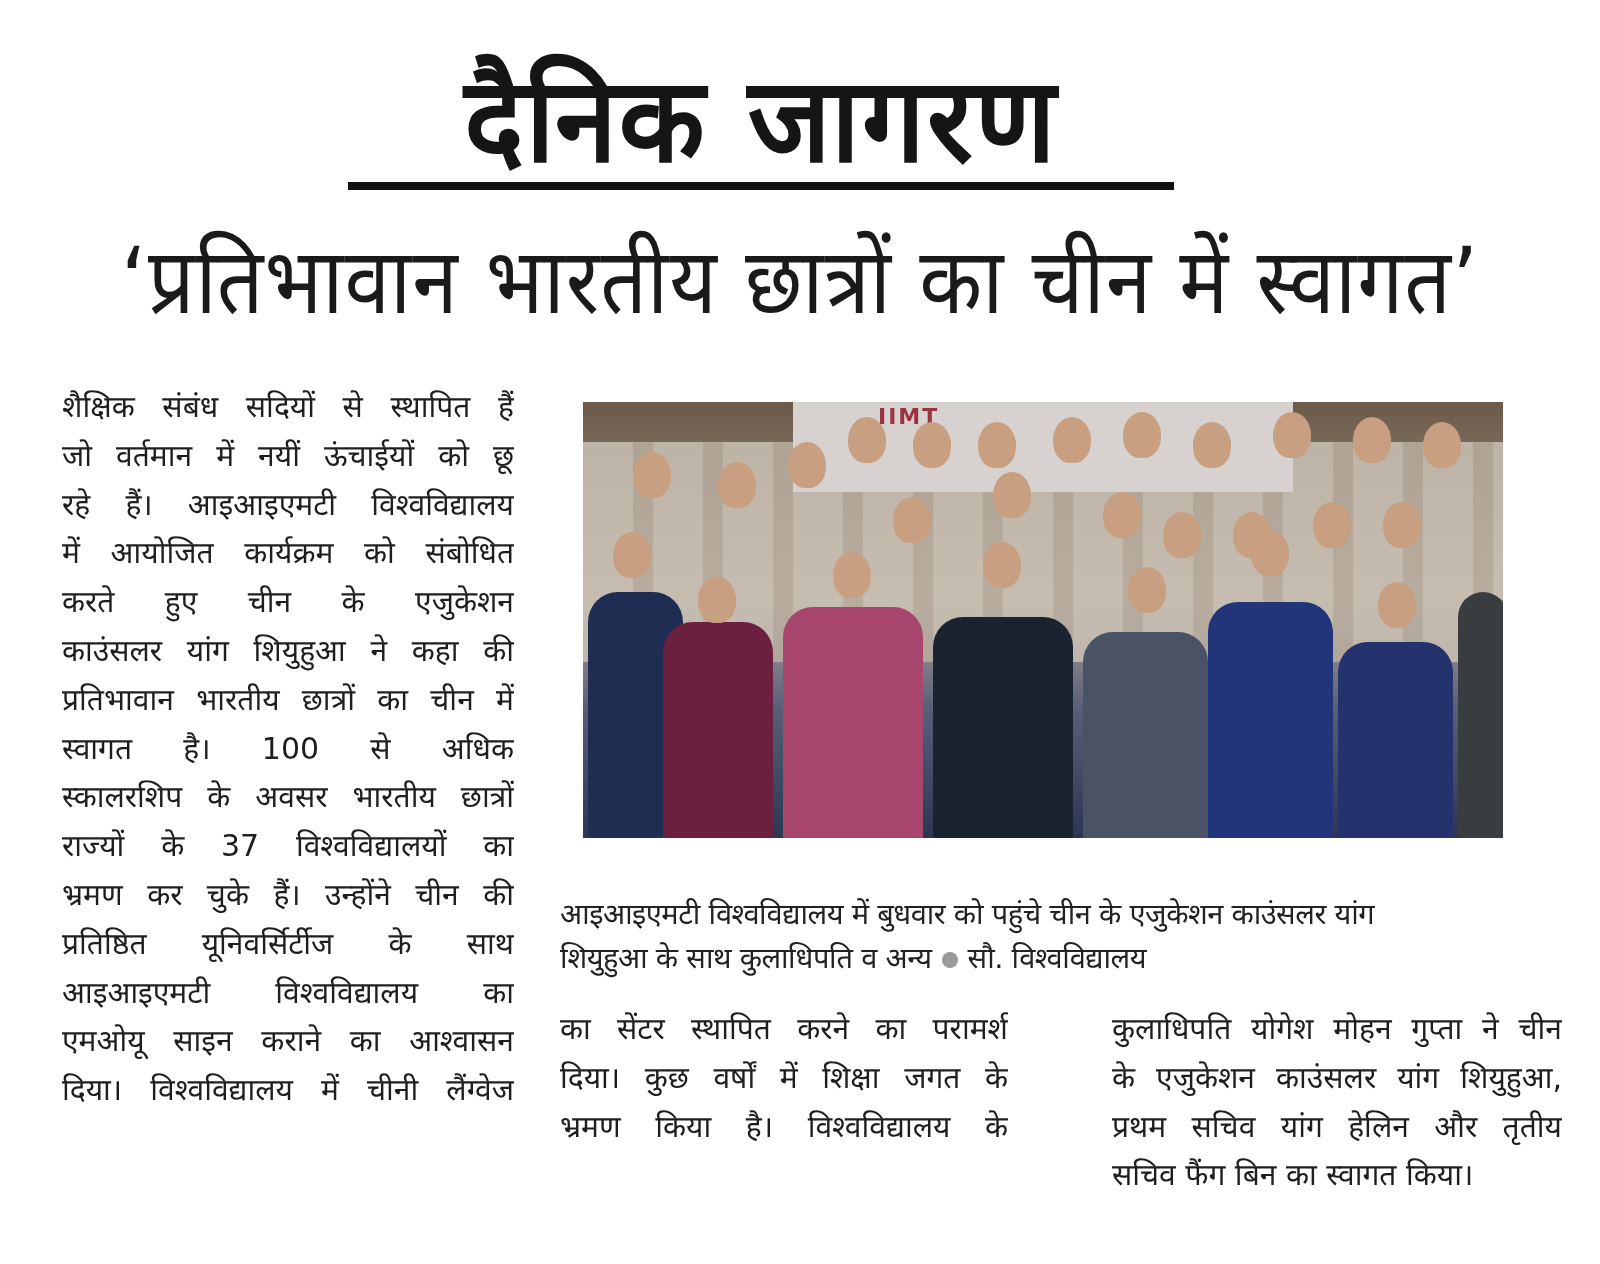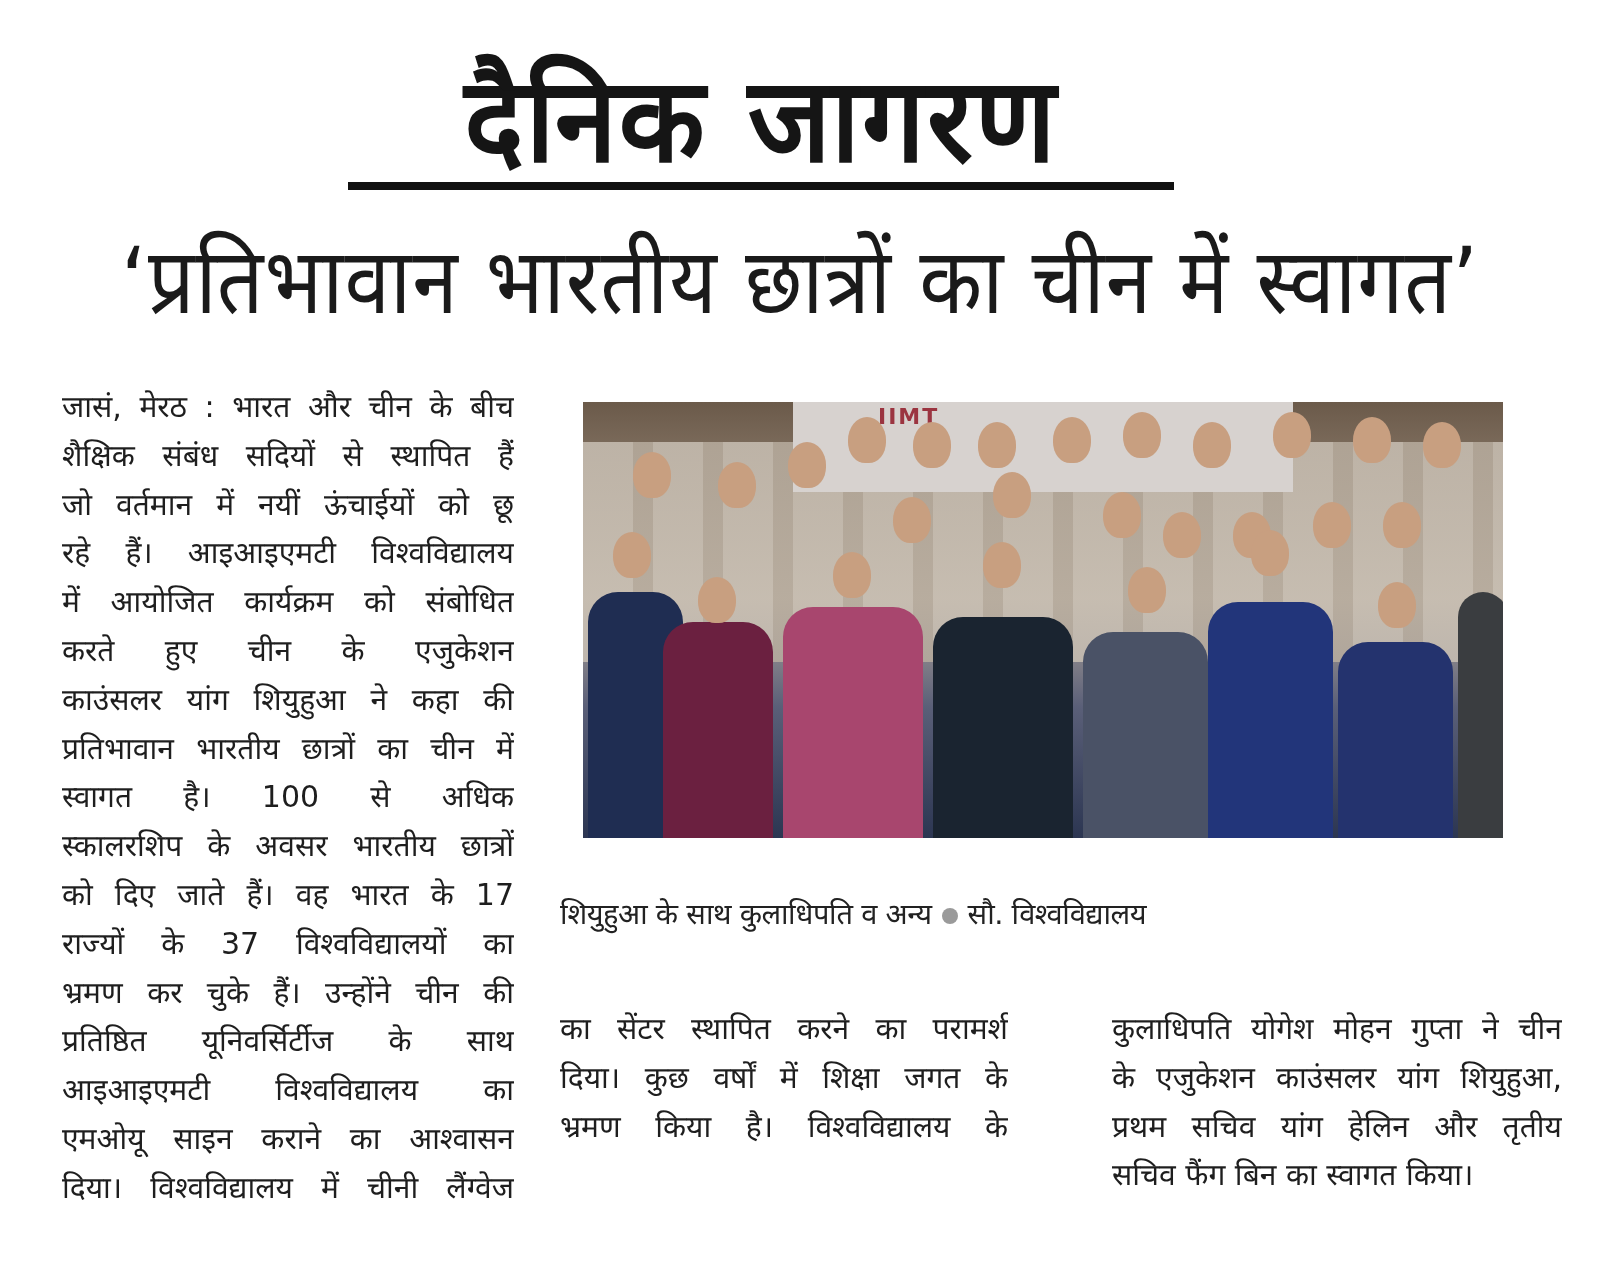--- a/index.html
+++ b/index.html
@@ -61,31 +61,29 @@
 <body>
 
 <div class="masthead">
   <div class="masthead-title">दैनिक जागरण</div>
   <div class="masthead-rule"></div>
 </div>
 
 <div class="headline">‘प्रतिभावान भारतीय छात्रों का चीन में स्वागत’</div>
 
 <div class="col col-left">
-  <span class="line">जासं, मेरठ : भारत और चीन के बीच</span>
   <span class="line">शैक्षिक संबंध सदियों से स्थापित हैं</span>
   <span class="line">जो वर्तमान में नयीं ऊंचाईयों को छू</span>
   <span class="line">रहे हैं। आइआइएमटी विश्वविद्यालय</span>
   <span class="line">में आयोजित कार्यक्रम को संबोधित</span>
   <span class="line">करते हुए चीन के एजुकेशन</span>
   <span class="line">काउंसलर यांग शियुहुआ ने कहा की</span>
   <span class="line">प्रतिभावान भारतीय छात्रों का चीन में</span>
   <span class="line">स्वागत है। 100 से अधिक</span>
   <span class="line">स्कालरशिप के अवसर भारतीय छात्रों</span>
-  <span class="line">को दिए जाते हैं। वह भारत के 17</span>
   <span class="line">राज्यों के 37 विश्वविद्यालयों का</span>
   <span class="line">भ्रमण कर चुके हैं। उन्होंने चीन की</span>
   <span class="line">प्रतिष्ठित यूनिवर्सिर्टीज के साथ</span>
   <span class="line">आइआइएमटी विश्वविद्यालय का</span>
   <span class="line">एमओयू साइन कराने का आश्वासन</span>
   <span class="line">दिया। विश्वविद्यालय में चीनी लैंग्वेज</span>
 </div>
 
 <div class="photo">
   <div class="row-back"></div>
@@ -123,20 +121,21 @@
   <div class="person" style="left:500px;top:230px;width:125px;height:240px;background:#4a5266;"></div>
   <div class="head" style="left:545px;top:165px;"></div>
   <div class="person" style="left:625px;top:200px;width:125px;height:270px;background:#22357a;"></div>
   <div class="head" style="left:668px;top:128px;"></div>
   <div class="person" style="left:755px;top:240px;width:115px;height:230px;background:#24336e;"></div>
   <div class="head" style="left:795px;top:180px;"></div>
   <div class="person" style="left:875px;top:190px;width:50px;height:280px;background:#3a3d40;"></div>
 </div>
 
 <div class="caption">
+  <span class="line">आइआइएमटी विश्वविद्यालय में बुधवार को पहुंचे चीन के एजुकेशन काउंसलर यांग</span>
   <span class="line"><span>शियुहुआ के साथ कुलाधिपति व अन्य</span><span class="credit-dot"></span><span>सौ. विश्वविद्यालय</span></span>
 </div>
 
 <div class="col col-mid">
   <span class="line">का सेंटर स्थापित करने का परामर्श</span>
   <span class="line">दिया। कुछ वर्षों में शिक्षा जगत के</span>
   <span class="line">भ्रमण किया है। विश्वविद्यालय के</span>
 </div>
 
 <div class="col col-right">

